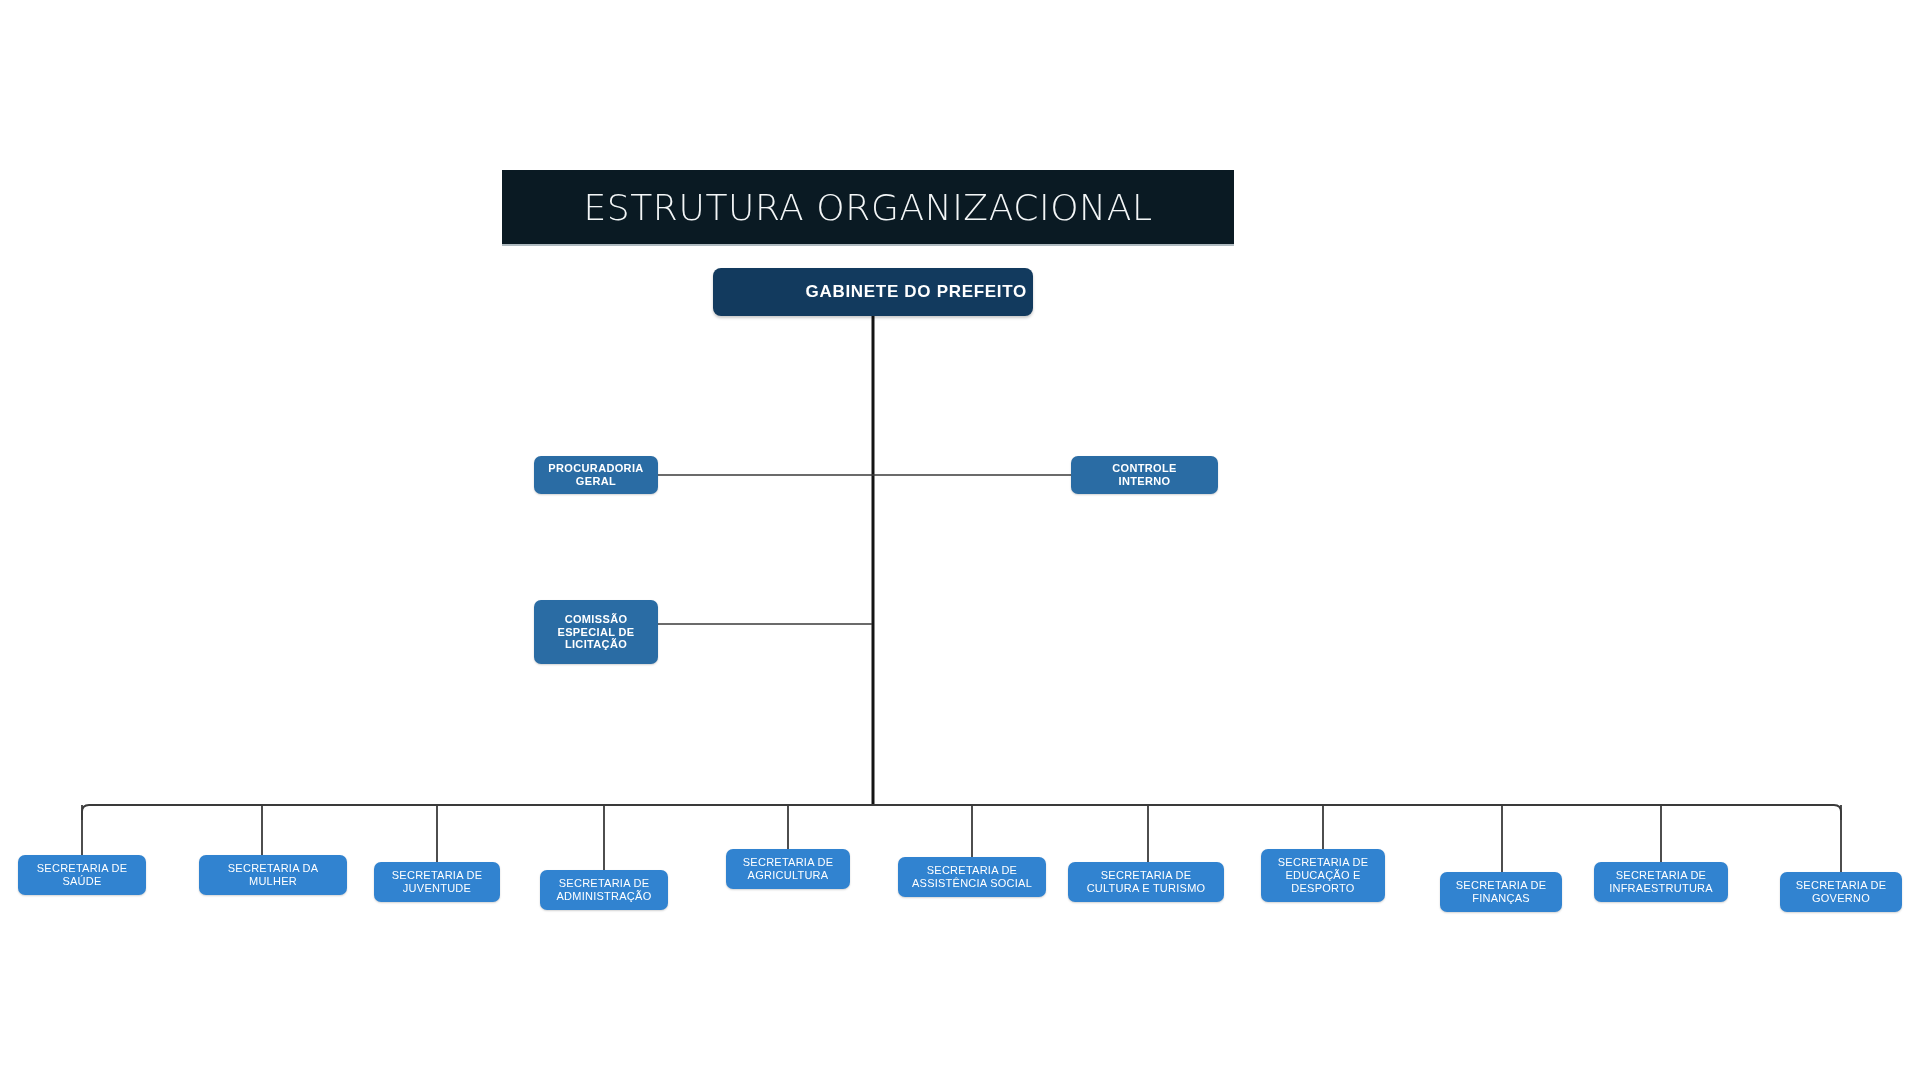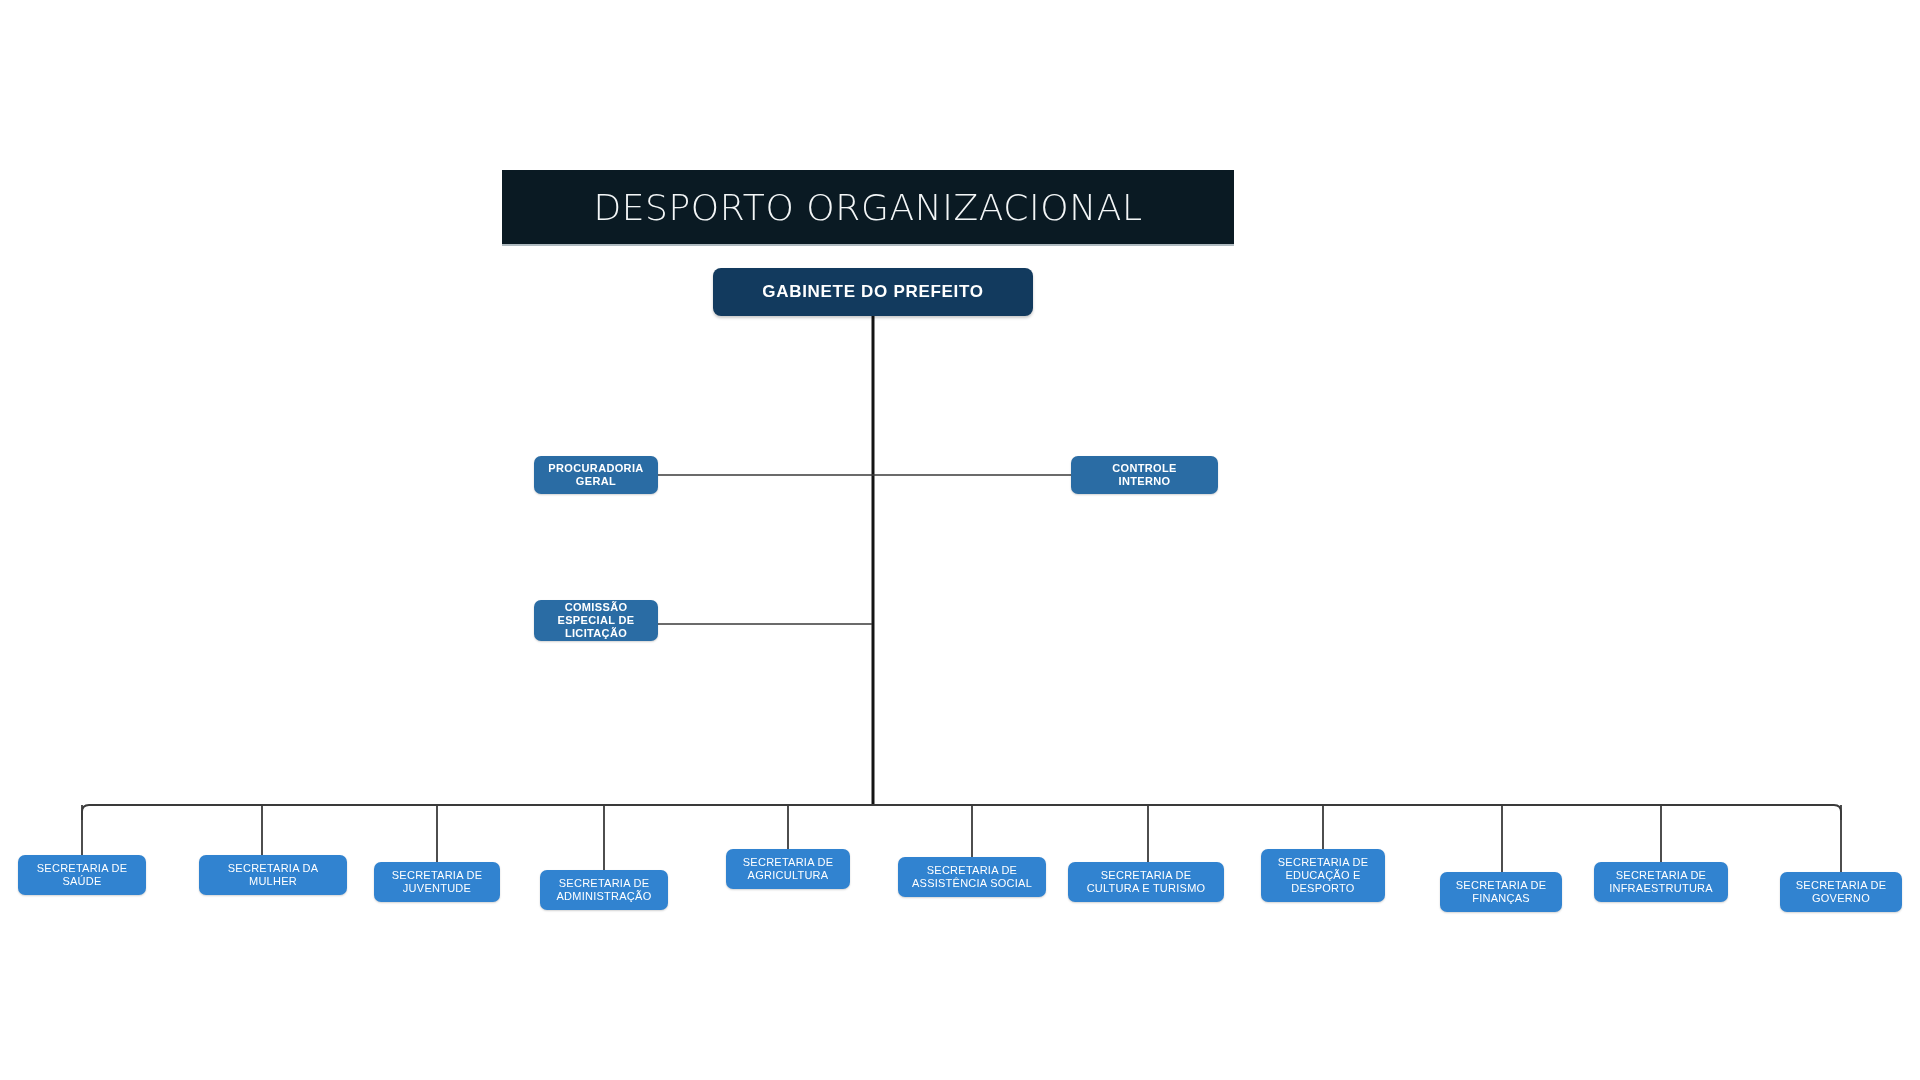--- a/index.html
+++ b/index.html
@@ -73,20 +73,21 @@
     box-shadow: 0 1px 2px rgba(0,0,0,0.18);
   }
 
   .node.root {
     background: #123a5e;
     border-radius: 8px;
     font-size: 17px;
     font-weight: bold;
     letter-spacing: 0.7px;
     box-shadow: 0 2px 3px rgba(0,0,0,0.22);
+    justify-content: flex-end;
   }
 
   .node.staff {
     background: #2a6ca4;
     font-size: 11px;
     font-weight: bold;
     letter-spacing: 0.35px;
   }
 
   .node.dept {
@@ -124,38 +125,38 @@
     <path d="M 788 805 L 788 849" stroke="#3a3a3a" stroke-width="1.8" fill="none"></path>
     <path d="M 972 805 L 972 857" stroke="#3a3a3a" stroke-width="1.8" fill="none"></path>
     <path d="M 1148 805 L 1148 862" stroke="#3a3a3a" stroke-width="1.8" fill="none"></path>
     <path d="M 1323 805 L 1323 849" stroke="#3a3a3a" stroke-width="1.8" fill="none"></path>
     <path d="M 1502 805 L 1502 872" stroke="#3a3a3a" stroke-width="1.8" fill="none"></path>
     <path d="M 1661 805 L 1661 862" stroke="#3a3a3a" stroke-width="1.8" fill="none"></path>
     <path d="M 1841 805 L 1841 872" stroke="#3a3a3a" stroke-width="1.8" fill="none"></path>
   </svg>
 
   <div class="title-banner">
-    <span class="title-text">DESPORTO ORGANIZACIONAL</span>
+    <span class="title-text">ESTRUTURA ORGANIZACIONAL</span>
   </div>
 
   <div class="node root" style="left:713px; top:268px; width:320px; height:48px;">
     <span class="label">GABINETE DO PREFEITO</span>
   </div>
 
   <div class="node staff" style="left:534px; top:456px; width:124px; height:38px;">
     <span class="label">PROCURADORIA
 GERAL</span>
   </div>
 
   <div class="node staff" style="left:1071px; top:456px; width:147px; height:38px;">
     <span class="label">CONTROLE
 INTERNO</span>
   </div>
 
-  <div class="node staff" style="left:534px; top:600px; width:124px; height:41px;">
+  <div class="node staff" style="left:534px; top:600px; width:124px; height:64px;">
     <span class="label">COMISSÃO
 ESPECIAL DE
 LICITAÇÃO</span>
   </div>
 
   <div class="node dept" style="left:18px; top:855px; width:128px; height:40px;">
     <span class="label">SECRETARIA DE
 SAÚDE</span>
   </div>
 

